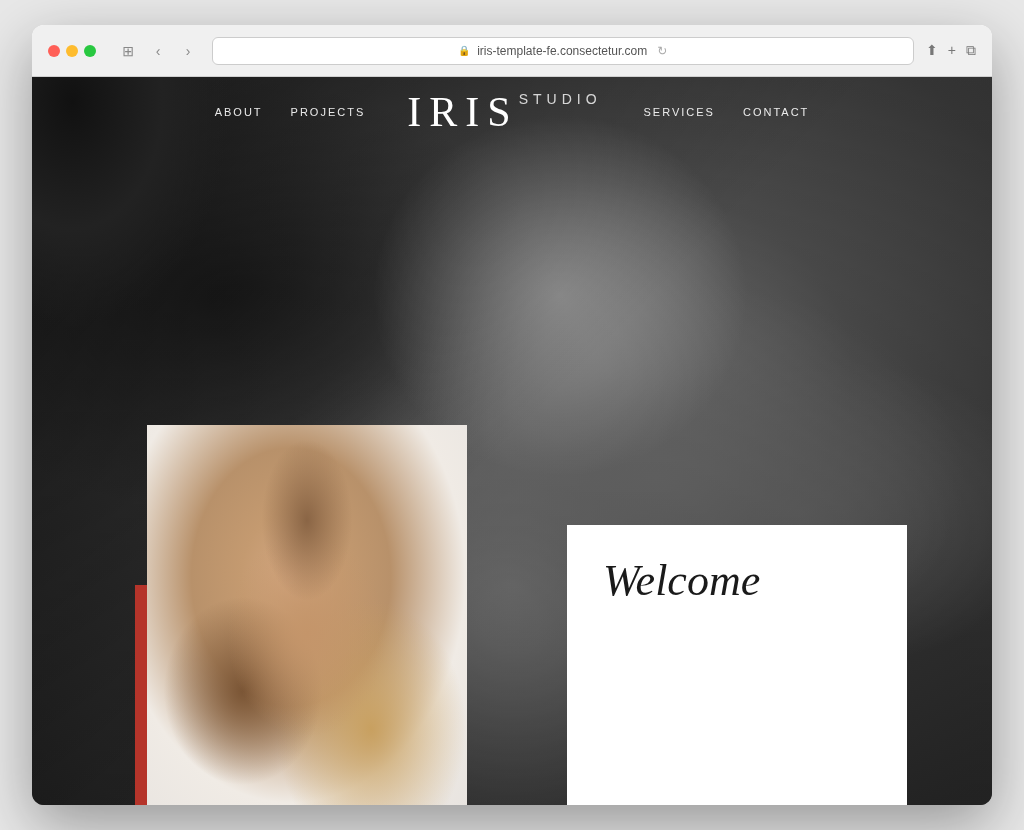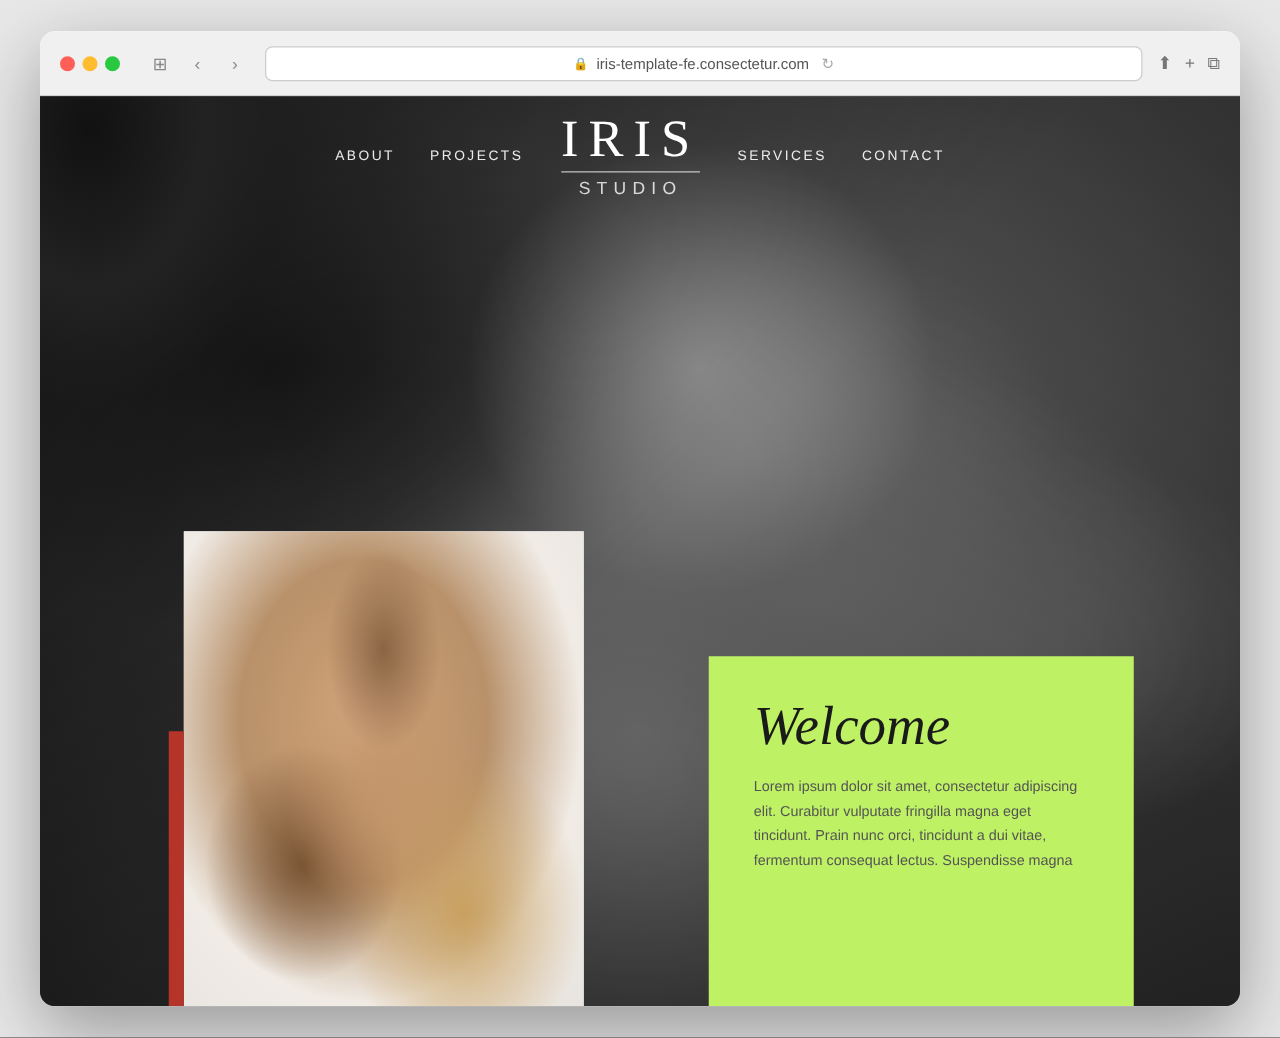--- a/index.html
+++ b/index.html
@@ -179,23 +179,22 @@
       font-size: 11px;
       letter-spacing: 2px;
       font-weight: 400;
       text-transform: uppercase;
       font-family: -apple-system, BlinkMacSystemFont, 'Helvetica Neue', sans-serif;
     }
 
     
     .logo-container {
       display: flex;
-      flex-direction: column;
-      align-items: center;
-      margin: 0 30px;
+      flex-direction: row;
+      margin: 0 42px;
       flex-shrink: 0;
     }
 
     .logo-main {
       font-family: Georgia, 'Times New Roman', serif;
       font-size: 42px;
       font-weight: 400;
       color: #fff;
       letter-spacing: 8px;
       line-height: 1;
@@ -272,21 +271,21 @@
       z-index: 6;
     }
 
     
     .text-panel {
       position: absolute;
       right: 85px;
       bottom: 0;
       width: 340px;
       height: 280px;
-      background: #bef264;
+      background: #ffffff;
       padding: 32px 36px;
       z-index: 5;
     }
 
     .welcome-heading {
       font-family: Georgia, 'Times New Roman', serif;
       font-size: 44px;
       font-weight: 400;
       color: #1a1a1a;
       margin-bottom: 16px;
@@ -368,20 +367,19 @@
     </nav>
 
     <div class="lower-section">
 
       <div class="accent-bar"></div>
 
       <div class="overlay-image"></div>
 
       <div class="text-panel">
         <h2 class="welcome-heading">Welcome</h2>
-        <p class="welcome-text">Lorem ipsum dolor sit amet, consectetur adipiscing elit. Curabitur vulputate fringilla magna eget tincidunt. Prain nunc orci, tincidunt a dui vitae, fermentum consequat lectus. Suspendisse magna</p>
       </div>
 
     </div>
 
   </div>
 
 </div>
 
 </body></html>

